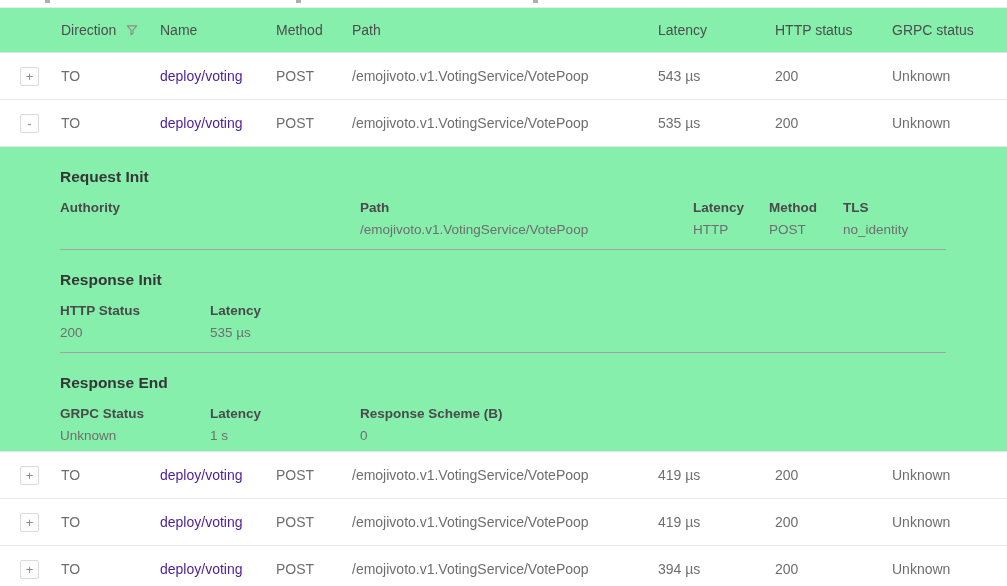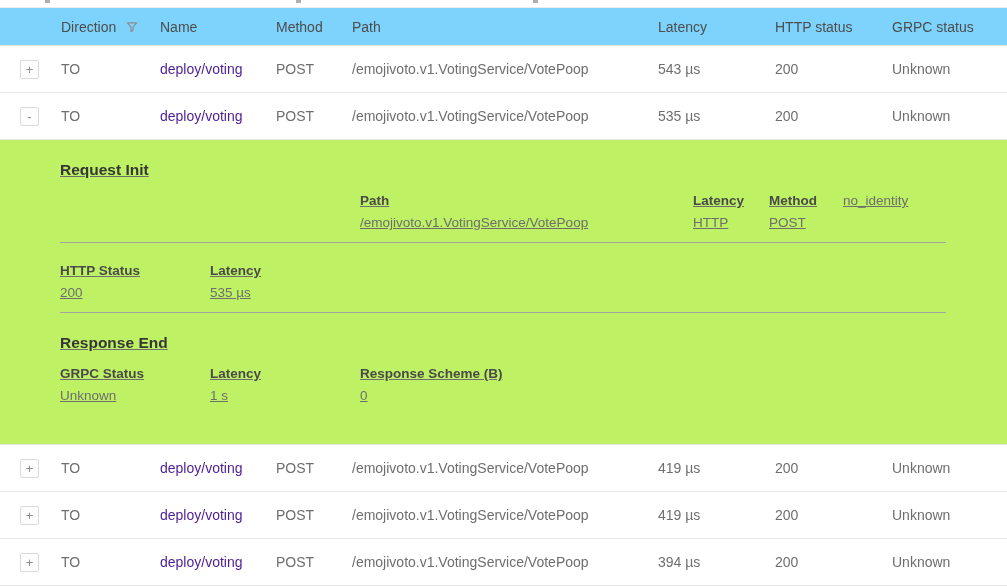--- a/index.html
+++ b/index.html
@@ -9,42 +9,42 @@
   .top-strip { position:relative; height:7px; background:#fff; }
   .top-strip .mark { position:absolute; top:0; height:3px; width:5px; background:#aeaeae; }
 
   .grid-row {
     display:grid;
     grid-template-columns:61px 99px 116px 76px 306px 117px 117px 1fr;
     align-items:center;
   }
 
   .thead {
-    height:39px; background:#7dd3fc;
+    height:46px; background:#86efac;
     border-top:1px solid #ececec;
     border-bottom:1px solid #e3e3e3;
     color:#4d4d4d; font-size:14px;
   }
   .th { display:flex; align-items:center; gap:9px; }
   .filter-icon svg { display:block; }
 
   .trow { height:47px; border-bottom:1px solid #e8e8e8; background:#fff;
           color:#6e6e6e; font-size:14px; }
   .toggle-btn {
     margin-left:20px; width:19px; height:19px;
     border:1px solid #dadada; border-radius:2px; background:#fdfdfd;
     color:#8d8d8d; font-size:13px; line-height:17px; text-align:center;
     cursor:pointer; font-family:inherit; padding:0;
   }
   .name-link { color:#4c1d95; text-decoration:none; cursor:pointer; }
 
   .detail-panel {
-    height:305px; background:#bef264;
+    height:305px; background:#86efac;
     border-bottom:1px solid #e3e3e3;
-    padding:0 0 0 60px; color:#6e6e6e;text-decoration:underline;
+    padding:0 0 0 60px; color:#6e6e6e;
   }
   .section { padding-top:20px; }
   .section-title { font-size:15.5px; font-weight:700; color:#363636; line-height:20px; margin-bottom:13px; }
   .fields { display:grid; }
   .fields.req  { grid-template-columns:300px 333px 76px 74px auto; }
   .fields.resp { grid-template-columns:150px auto; }
   .fields.end  { grid-template-columns:150px 150px auto; }
   .field-label { font-size:13.5px; font-weight:700; color:#4a4a4a; line-height:15px; margin-bottom:7px; }
   .field-value { font-size:13.5px; color:#6e6e6e; line-height:15px; }
   .hdivider { margin-top:12px; margin-right:61px; border-top:1px solid #a3a3a3; height:0; }
@@ -97,41 +97,44 @@
   <div>200</div>
   <div>Unknown</div>
 </div>
 
 <div class="detail-panel">
 
   <div class="section">
     <div class="section-title">Request Init</div>
     <div class="fields req">
       <div>
+        <div class="field-label">Authority</div>
       </div>
       <div>
         <div class="field-label">Path</div>
         <div class="field-value">/emojivoto.v1.VotingService/VotePoop</div>
       </div>
       <div>
         <div class="field-label">Latency</div>
         <div class="field-value">HTTP</div>
       </div>
       <div>
         <div class="field-label">Method</div>
         <div class="field-value">POST</div>
       </div>
       <div>
+        <div class="field-label">TLS</div>
         <div class="field-value">no_identity</div>
       </div>
     </div>
     <div class="hdivider"></div>
   </div>
 
   <div class="section">
+    <div class="section-title">Response Init</div>
     <div class="fields resp">
       <div>
         <div class="field-label">HTTP Status</div>
         <div class="field-value">200</div>
       </div>
       <div>
         <div class="field-label">Latency</div>
         <div class="field-value">535 µs</div>
       </div>
     </div>

